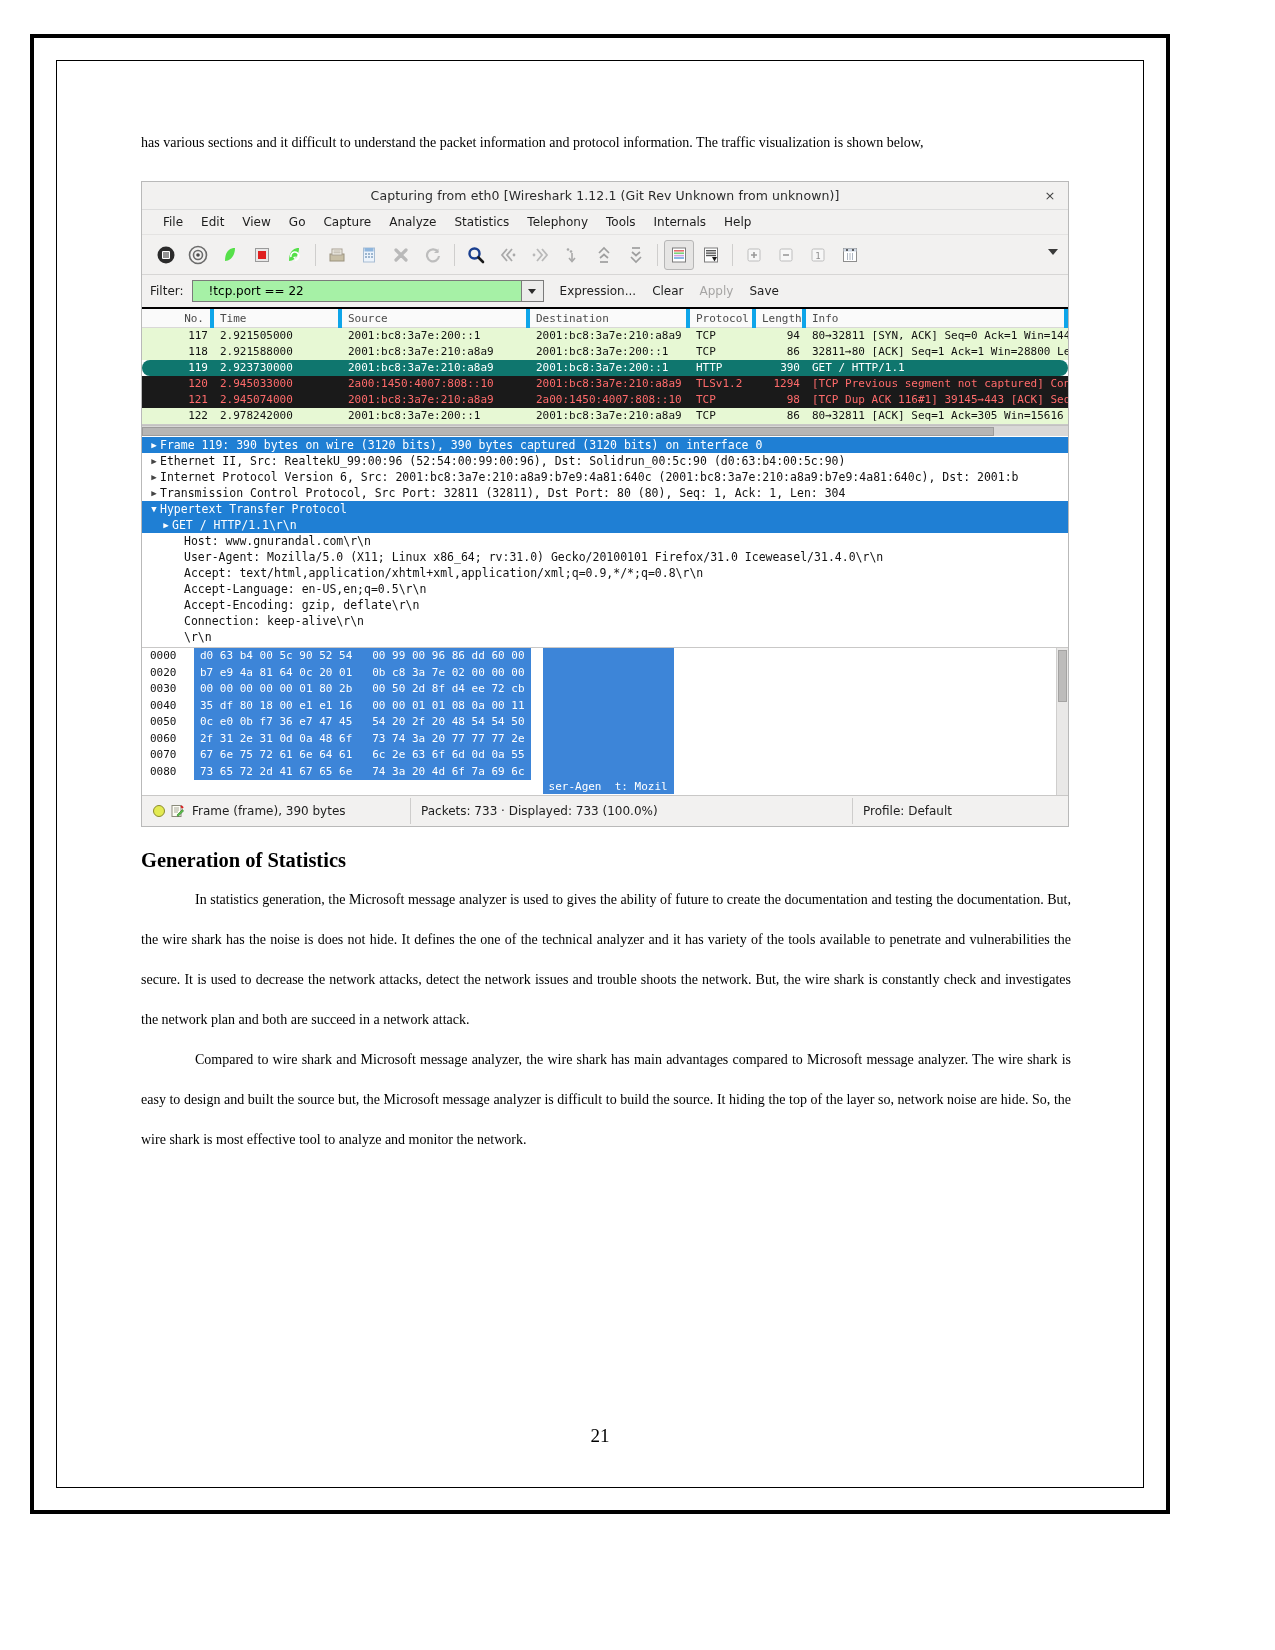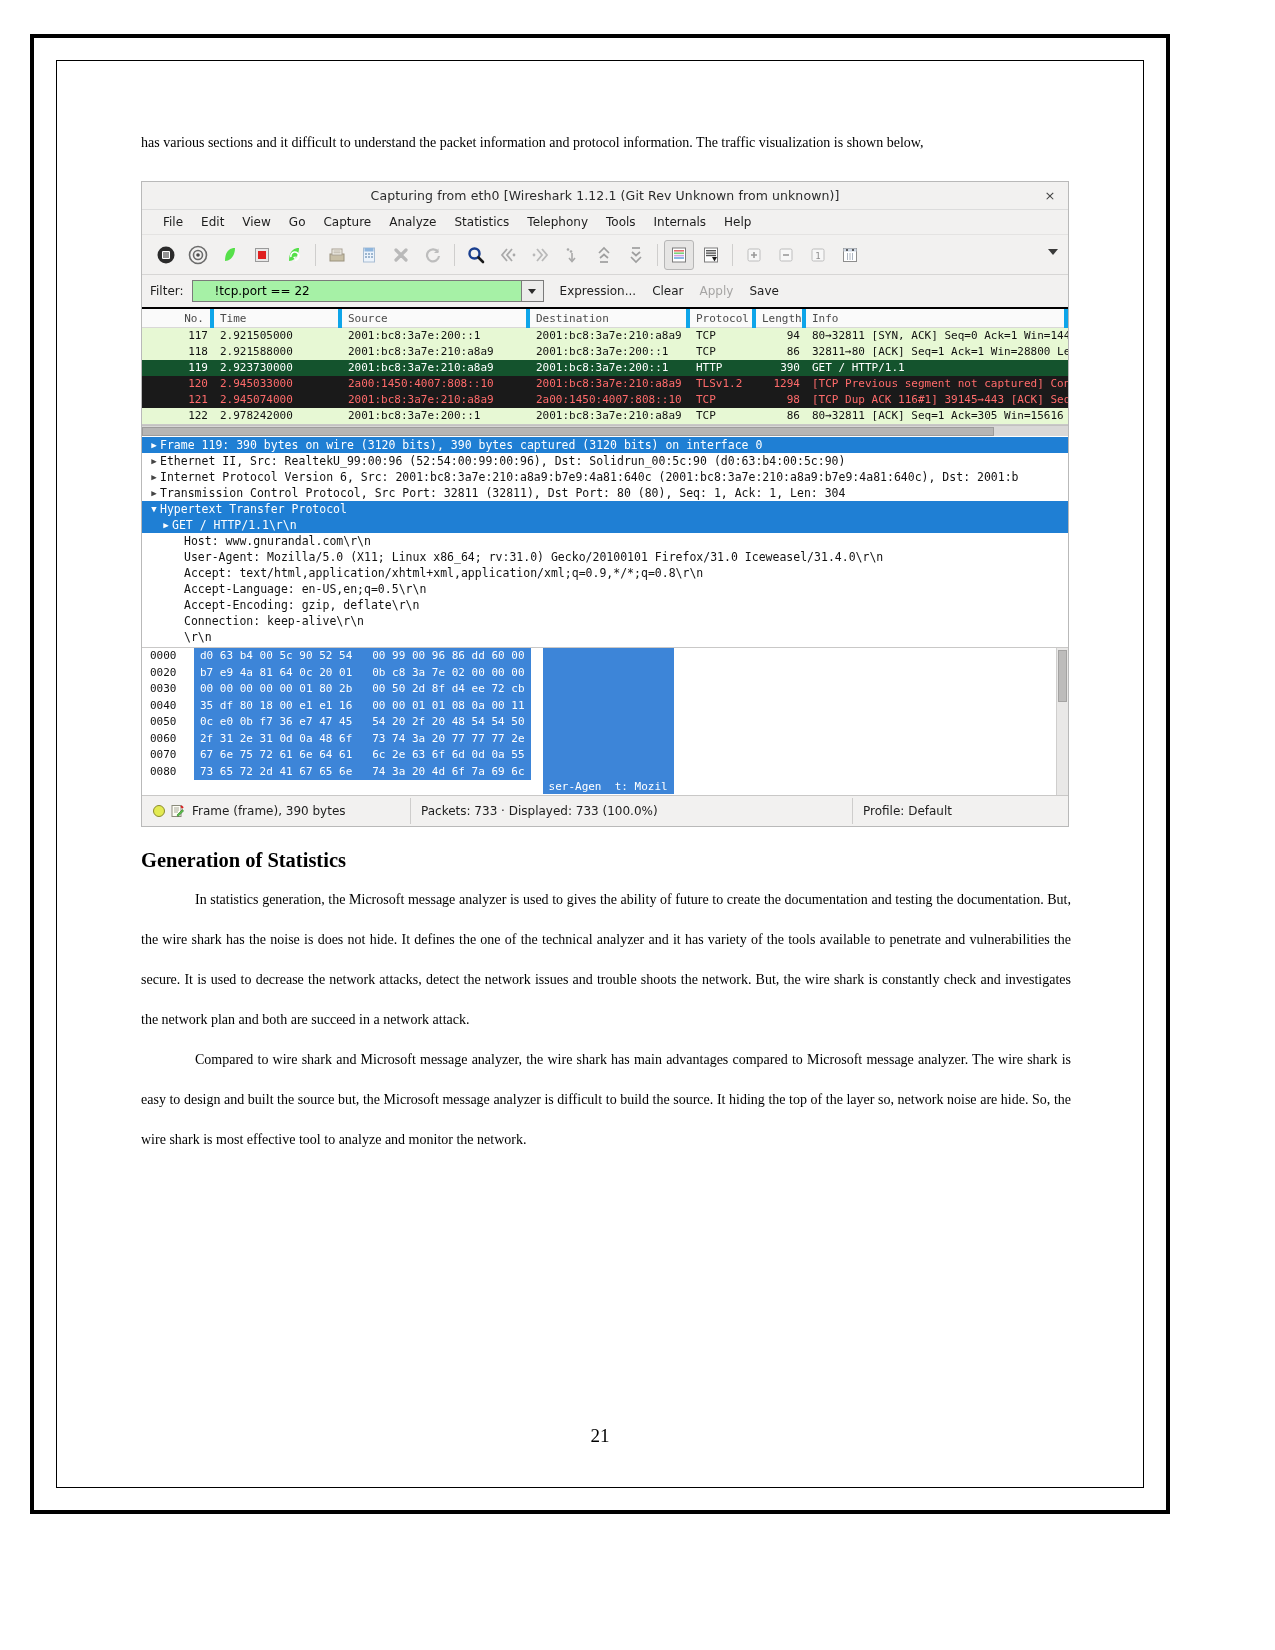--- a/index.html
+++ b/index.html
@@ -141,21 +141,21 @@
   }
   .filter-label { font-size: 12px; margin-right: 8px; color:#1d1d1d; }
   .filter-input {
     flex: 0 0 330px;
     height: 22px;
     background: #a6f1a6;
     border: 1px solid #7a7a7a;
     font-family: "DejaVu Sans", sans-serif;
     font-size: 12px;
     color: #000;
-    padding: 0 22px;
+    padding: 0 16px;
     line-height: 20px;
   }
   .filter-drop {
     width: 22px; height: 22px;
     border: 1px solid #7a7a7a; border-left: none;
     background: #eceleb; background: #ececeb;
     display: flex; align-items: center; justify-content: center;
     cursor: pointer;
   }
   .filter-drop i {
@@ -199,21 +199,21 @@
     overflow: hidden; white-space: nowrap;
   }
   .c-no   { width: 72px; text-align: right; padding-right: 6px; padding-left:0; }
   .c-time { width: 128px; }
   .c-src  { width: 188px; }
   .c-dst  { width: 160px; }
   .c-proto{ width: 66px; }
   .c-len  { width: 50px; text-align: right; padding-right: 6px; padding-left:0;}
   .c-info { flex: 1; }
   .row-green { background: #e7f8d4; color: #111; }
-  .row-sel   { background: #14532d; color: #ffffff; }
+  .row-sel   { background: #0f766e; color: #ffffff; border-radius: 8px; }
   .row-black { background: #1a1a1a; color: #ff6b6b; }
 
   
   .hscroll {
     height: 11px; background: #d9d8d7;
     border-top: 1px solid #c3c2c1;
     position: relative;
   }
   .hscroll .thumb {
     position: absolute; left: 0; top: 1px;

